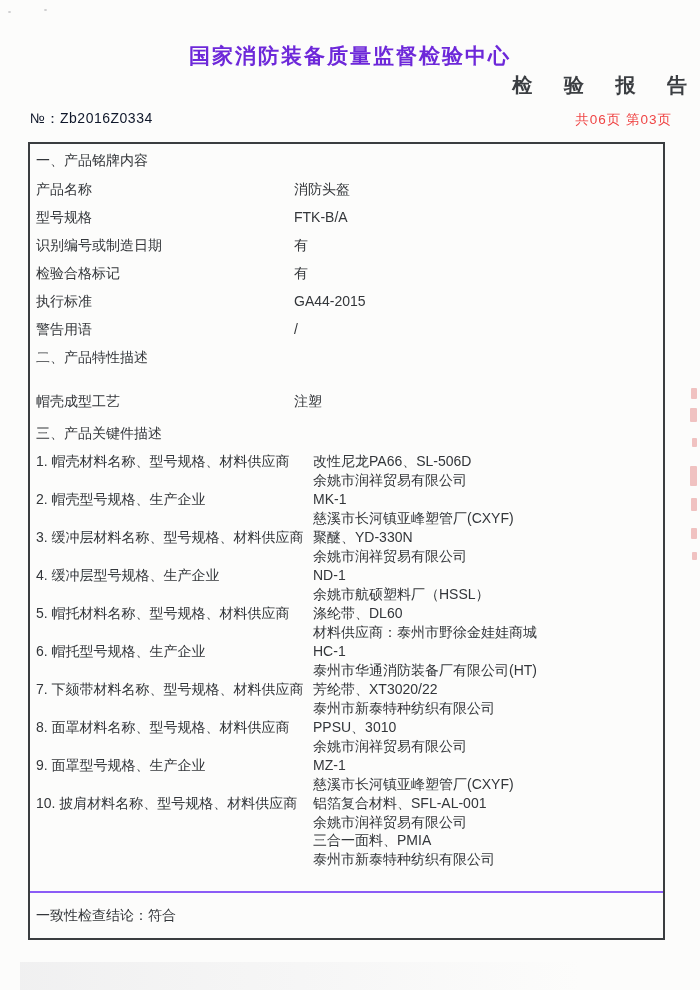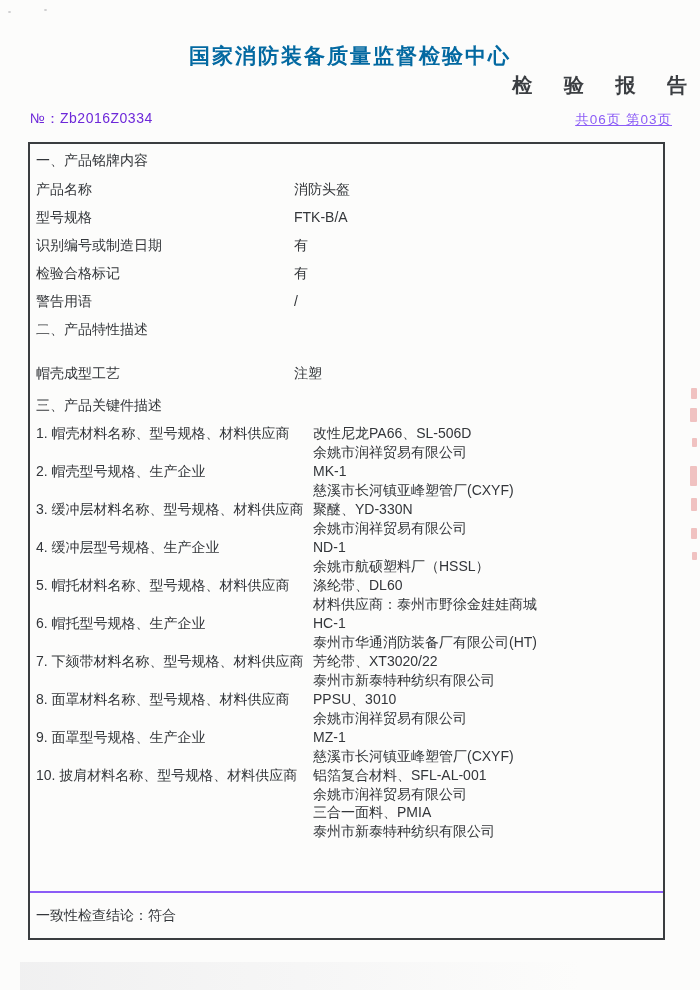--- a/index.html
+++ b/index.html
@@ -4,32 +4,32 @@
 <style>
   html,body{margin:0;padding:0;}
   body{
     width:700px;height:990px;position:relative;overflow:hidden;
     background:#fcfcfb;
     font-family:"Liberation Sans","DejaVu Sans",sans-serif;
     color:#33363a;
   }
   .org-title{
     position:absolute;top:42px;left:0;width:700px;text-align:center;
-    font-size:21px;font-weight:600;letter-spacing:2px;color:#0369a1;
+    font-size:21px;font-weight:600;letter-spacing:2px;color:#6d28d9;
   }
   .report-title{
     position:absolute;top:72px;left:0;width:700px;text-align:right;
     font-size:20px;font-weight:600;letter-spacing:13px;color:#3b3e42;
     text-indent:13px;
   }
   .no-line{
-    position:absolute;top:110px;left:30px;font-size:14px;letter-spacing:.5px;color:#6d28d9;
+    position:absolute;top:110px;left:30px;font-size:14px;letter-spacing:.5px;color:#0f172a;
   }
   .page-info{
-    position:absolute;top:111px;right:28px;font-size:13.5px;color:#8b5cf6;letter-spacing:1px;text-decoration:underline;
+    position:absolute;top:111px;right:28px;font-size:13.5px;color:#ef4444;letter-spacing:1px;
   }
   .tbl{
     position:absolute;left:28px;top:142px;width:633px;height:794px;
     border:2px solid #3a3d40;
   }
   .r{position:relative;padding-left:6px;font-size:14px;}
   .r-sec{height:29px;line-height:29px;}
   .r-kv{height:28px;line-height:28px;}
   .r .val{position:absolute;left:264px;top:0;white-space:nowrap;}
   .r-item{line-height:18.5px;margin-bottom:1px;}
@@ -73,20 +73,24 @@
     <span>型号规格</span>
     <span class="val">FTK-B/A</span>
   </div>
   <div class="r r-kv">
     <span>识别编号或制造日期</span>
     <span class="val">有</span>
   </div>
   <div class="r r-kv">
     <span>检验合格标记</span>
     <span class="val">有</span>
+  </div>
+  <div class="r r-kv">
+    <span>执行标准</span>
+    <span class="val">GA44-2015</span>
   </div>
   <div class="r r-kv">
     <span>警告用语</span>
     <span class="val">/</span>
   </div>
 
   <div class="r r-sec">
     <span>二、产品特性描述</span>
   </div>
 

